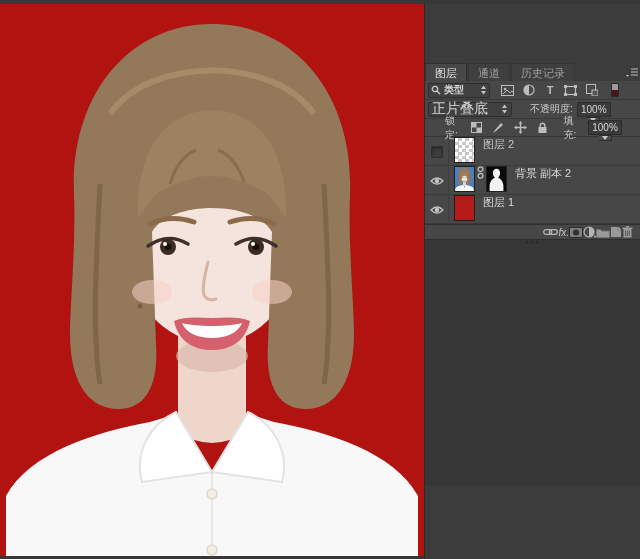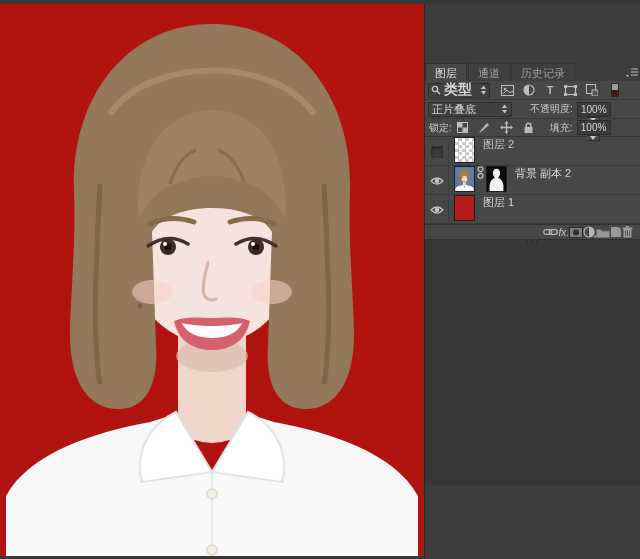--- a/index.html
+++ b/index.html
@@ -23,43 +23,43 @@
   .panel-menu { position:absolute; right:1px; bottom:3px; width:16px; height:12px; display:flex;
     align-items:center; justify-content:center; }
 
   .panel-body { background:#474747; width:216px; }
 
   
   .filter-row { display:flex; align-items:center; height:19px; padding:0 3px;
     border-bottom:1px solid #393939; background:#474747; }
   .kind-combo { display:flex; align-items:center; width:62px; height:15px; background:#414141;
     border:1px solid #2d2d2d; border-radius:2px; padding:0 2px; }
-  .kind-combo .lbl { font-size:14px; color:#d6d6d6; font-weight:bold; flex:1; margin-left:3px; }
+  .kind-combo .lbl { font-size:10px; color:#d6d6d6; font-weight:bold; flex:1; margin-left:3px; }
   .filter-icons { display:flex; align-items:center; gap:6px; margin-left:10px; }
   .fbtn { width:15px; height:14px; display:flex; align-items:center; justify-content:center; }
   .filter-toggle { margin-left:12px; width:8px; height:14px; border:1px solid #2a2a2a; border-radius:1px;
     background:linear-gradient(#9a9a9a 0 48%, #4a1613 48% 100%); }
 
   
   .blend-row { display:flex; align-items:center; height:19px; padding:0 3px;
     border-bottom:1px solid #393939; background:#474747; }
   .blend-combo { display:flex; align-items:center; width:84px; height:15px; background:#414141;
     border:1px solid #2d2d2d; border-radius:2px; padding:0 3px; }
-  .blend-combo .lbl { flex:1; font-size:11px; color:#d6d6d6; }
+  .blend-combo .lbl { flex:1; font-size:14px; color:#d6d6d6; }
   .small-label { font-size:10px; color:#cbcbcb; margin-left:18px; }
   .pct-box { display:flex; align-items:center; margin-left:4px; height:15px;flex-direction:column; }
   .pct-val { width:34px; height:15px; background:#3b3b3b; border:1px solid #2d2d2d;
     font-size:10px; color:#d8d8d8; text-align:center; line-height:14px; }
   .pct-btn { width:13px; height:15px; background:#4b4b4b; border:1px solid #2d2d2d; border-left:none;
     display:flex; align-items:center; justify-content:center; }
   .tri-dn { width:0; height:0; border-left:3px solid transparent; border-right:3px solid transparent;
     border-top:4px solid #c6c6c6; }
 
   
-  .lock-row { display:flex; align-items:center; height:18px; padding:0 3px;
+  .lock-row { display:flex; align-items:center; height:18px; padding:0 19px;
     border-bottom:1px solid #353535; background:#474747; }
   .lock-icons { display:flex; align-items:center; gap:7px; margin-left:3px; }
 
   
   .layers-list { background:#474747; }
   .layer-row { display:flex; align-items:flex-start; height:29px; border-bottom:1px solid #3a3a3a;
     background:#474747; cursor:default; }
   .layer-row.selected { background:#50607a; }
   .eye-cell { width:24px; height:29px; display:flex; align-items:center; justify-content:center;
     border-right:1px solid #3d3d3d; flex:none; }

